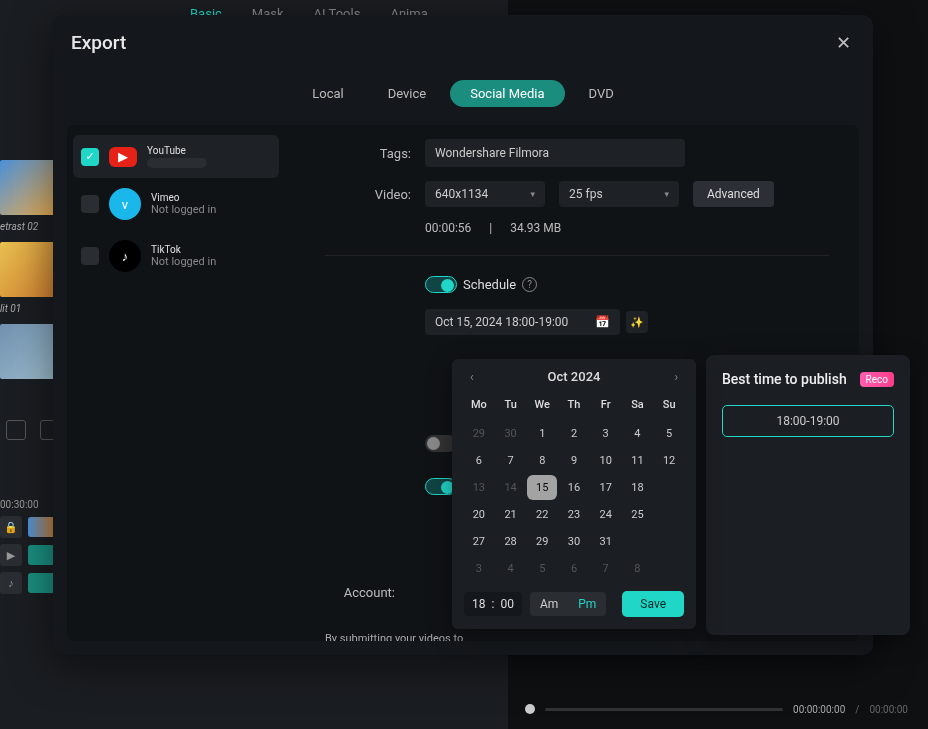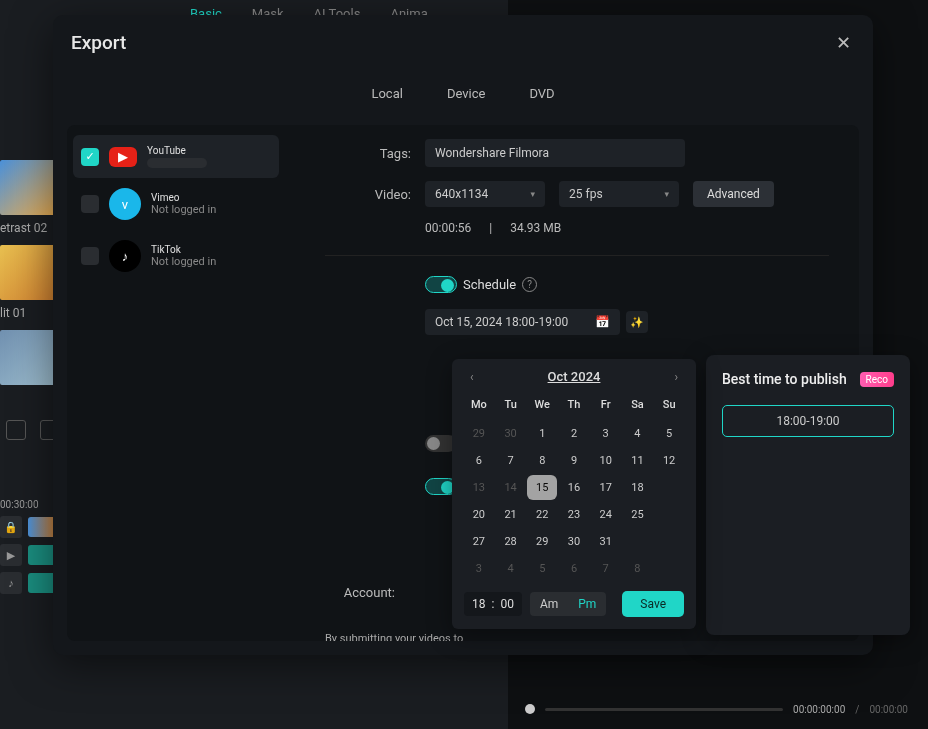--- a/index.html
+++ b/index.html
@@ -3,21 +3,21 @@
 <meta charset="utf-8">
 <style>
   * { box-sizing: border-box; margin: 0; padding: 0; font-family: -apple-system, BlinkMacSystemFont, "Segoe UI", Roboto, sans-serif; }
   body { width: 928px; height: 729px; background: #1a1d21; overflow: hidden; position: relative; color: #c8c8c8; }
   .bg-tabs { position: absolute; top: 6px; left: 190px; display: flex; gap: 30px; font-size: 13px; color: #888; }
   .bg-tabs .active { color: #20d6c7; }
   .bg-thumbs { position: absolute; left: 0; top: 160px; width: 55px; }
   .bg-thumb { width: 55px; height: 55px; background: linear-gradient(135deg,#4a90d9,#f0b050); margin-bottom: 6px; border-radius: 2px; }
   .bg-thumb2 { background: linear-gradient(135deg,#e8c050,#d08030); }
   .bg-thumb3 { background: linear-gradient(135deg,#7090b0,#a0c0d0); }
-  .bg-label { font-size: 12px; color: #aaa; margin-bottom: 10px; }
+  .bg-label { font-size: 10px; color: #aaa; margin-bottom: 10px; font-style: italic; }
   .bg-right { position: absolute; right: 0; top: 0; width: 420px; height: 729px; background: #0e1012; }
   .bg-timeline { position: absolute; left: 0; bottom: 135px; font-size: 10px; color: #999; }
   .bg-timeline-row { display:flex; align-items:center; gap:6px; margin-top:6px; }
   .bg-tl-icon { width:22px; height:22px; background:#2a2d31; border-radius:3px; display:flex; align-items:center; justify-content:center; font-size:11px; }
   .bg-tl-bar { width:28px; height:20px; border-radius:3px; }
   .bg-playbar { position: absolute; bottom: 0; left: 505px; right: 0; height: 40px; display:flex; align-items:center; padding: 0 20px; gap: 10px; }
   .bg-play-dot { width:10px; height:10px; border-radius:50%; background:#ccc; }
   .bg-play-line { flex:1; height:3px; background:#333; border-radius:2px; }
   .bg-time1 { font-size:10px; color:#aaa; margin-left:auto; }
   .bg-time2 { font-size:10px; color:#666; }
@@ -67,21 +67,21 @@
   .cal-icon { color:#888; font-size:12px; }
   .ai-icon { width:22px; height:22px; background:#1e2227; border-radius:4px; display:inline-flex; align-items:center; justify-content:center; margin-left:6px; vertical-align:middle; }
   .ai-glyph { color:#20d6c7; font-size:11px; }
   .account-row { display:flex; align-items:center; gap:14px; margin-top:90px; }
   .legal { font-size:11px; color:#aaa; margin-top:30px; line-height:1.6; }
   .toggle-stack { margin-left:100px; display:flex; flex-direction:column; gap:26px; margin-top:100px; }
 
   .calendar-pop { position:absolute; left:452px; top:359px; width:244px; background:#1b1e23; border-radius:6px; padding:10px 12px 12px 12px; box-shadow:0 6px 24px rgba(0,0,0,0.4); z-index:5; }
   .cal-head { display:flex; align-items:center; justify-content:space-between; font-size:13px; color:#ddd; margin-bottom:10px; }
   .cal-nav { color:#888; cursor:pointer; font-size:12px; padding:0 6px; }
-  .cal-my { font-weight:500;text-decoration:underline; }
+  .cal-my { font-weight:500; }
   .cal-grid { display:grid; grid-template-columns:repeat(7,1fr); gap:2px; text-align:center; font-size:11px; }
   .cal-dow { color:#ddd; padding:4px 0 8px 0; font-weight:500; }
   .cal-day { padding:6px 0; color:#ccc; cursor:pointer; border-radius:4px; }
   .cal-day.muted { color:#555; }
   .cal-day.sel { background:#a3a3a3; color:#0a0a0a; border-radius:6px; }
   .cal-foot { display:flex; align-items:center; gap:8px; margin-top:10px; }
   .time-box { background:#14171b; border-radius:4px; padding:5px 8px; font-size:12px; color:#ddd; display:flex; gap:6px; }
   .ampm { display:flex; border-radius:4px; overflow:hidden; }
   .ampm-opt { padding:5px 10px; font-size:12px; background:#2a2d31; color:#ccc; cursor:pointer; }
   .ampm-opt.active { color:#20d6c7; }
@@ -140,20 +140,21 @@
 </div>
 
 <div class="modal">
   <div class="modal-header">
     <div class="modal-title">Export</div>
     <div class="close-x">✕</div>
   </div>
   <div class="export-tabs">
     <div class="ex-tab">Local</div>
     <div class="ex-tab">Device</div>
+    <div class="ex-tab active">Social Media</div>
     <div class="ex-tab">DVD</div>
   </div>
   <div class="modal-body">
     <div class="platforms">
       <div class="plat selected">
         <div class="plat-check on">✓</div>
         <div class="plat-icon yt">▶</div>
         <div class="plat-txt">
           <span class="plat-name">YouTube</span>
           <div class="plat-smudge"></div>

